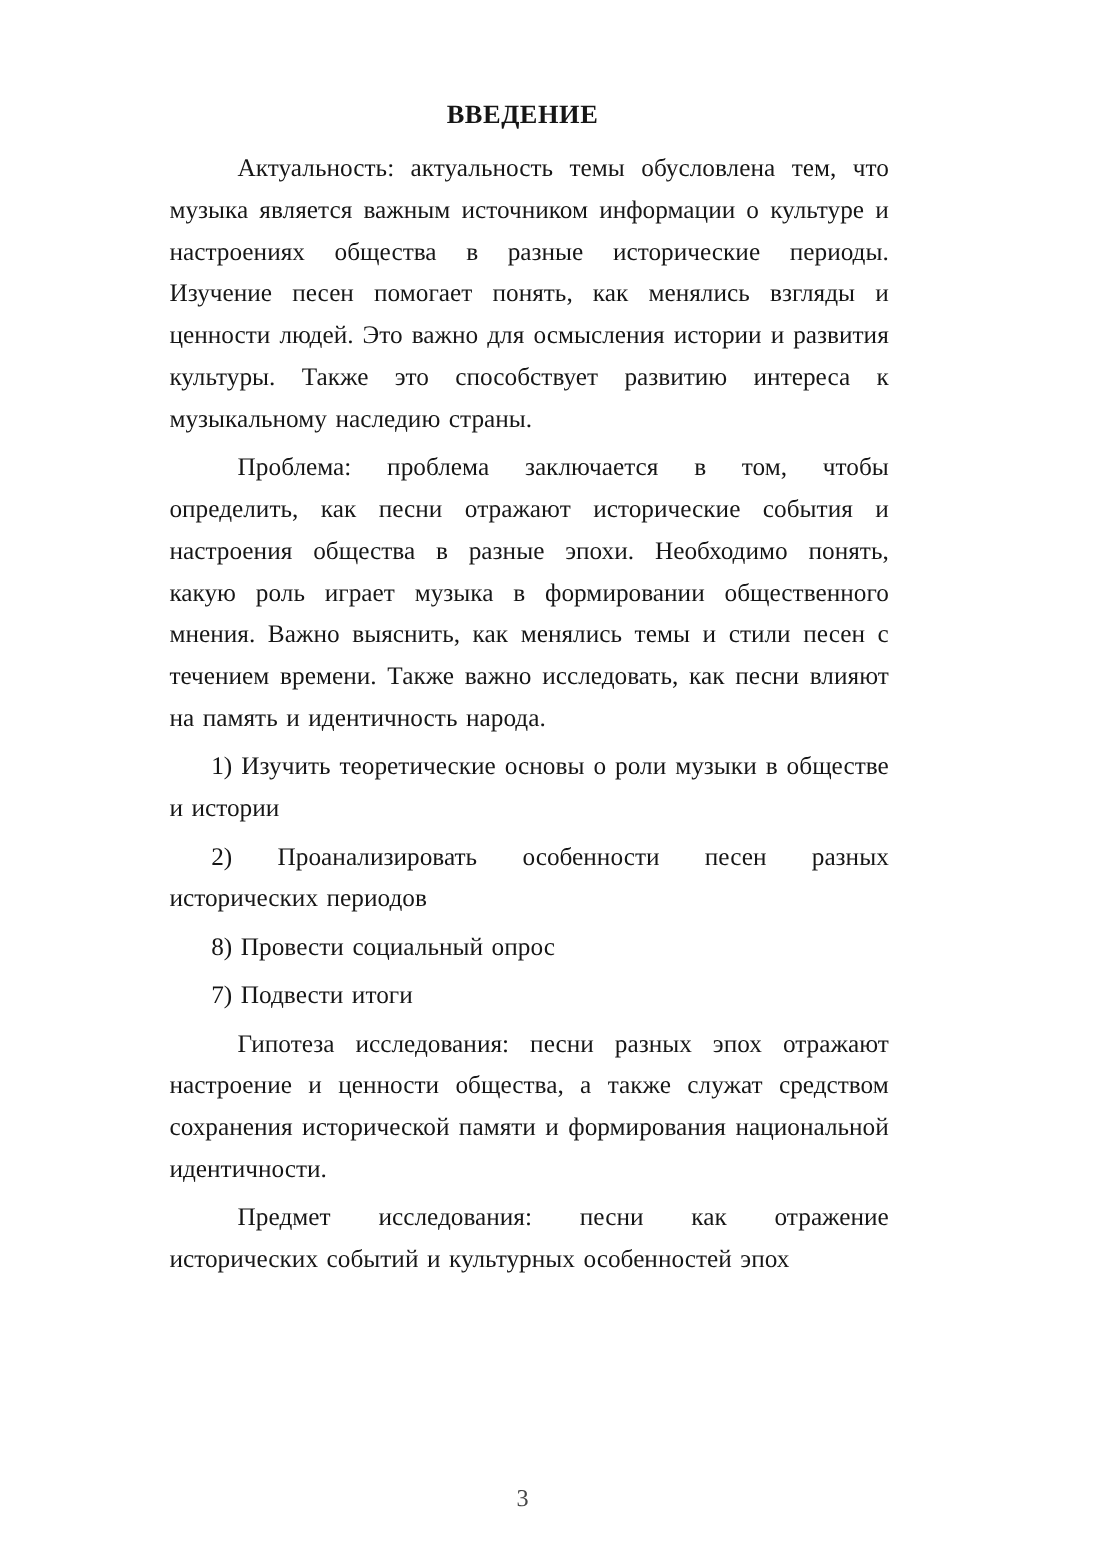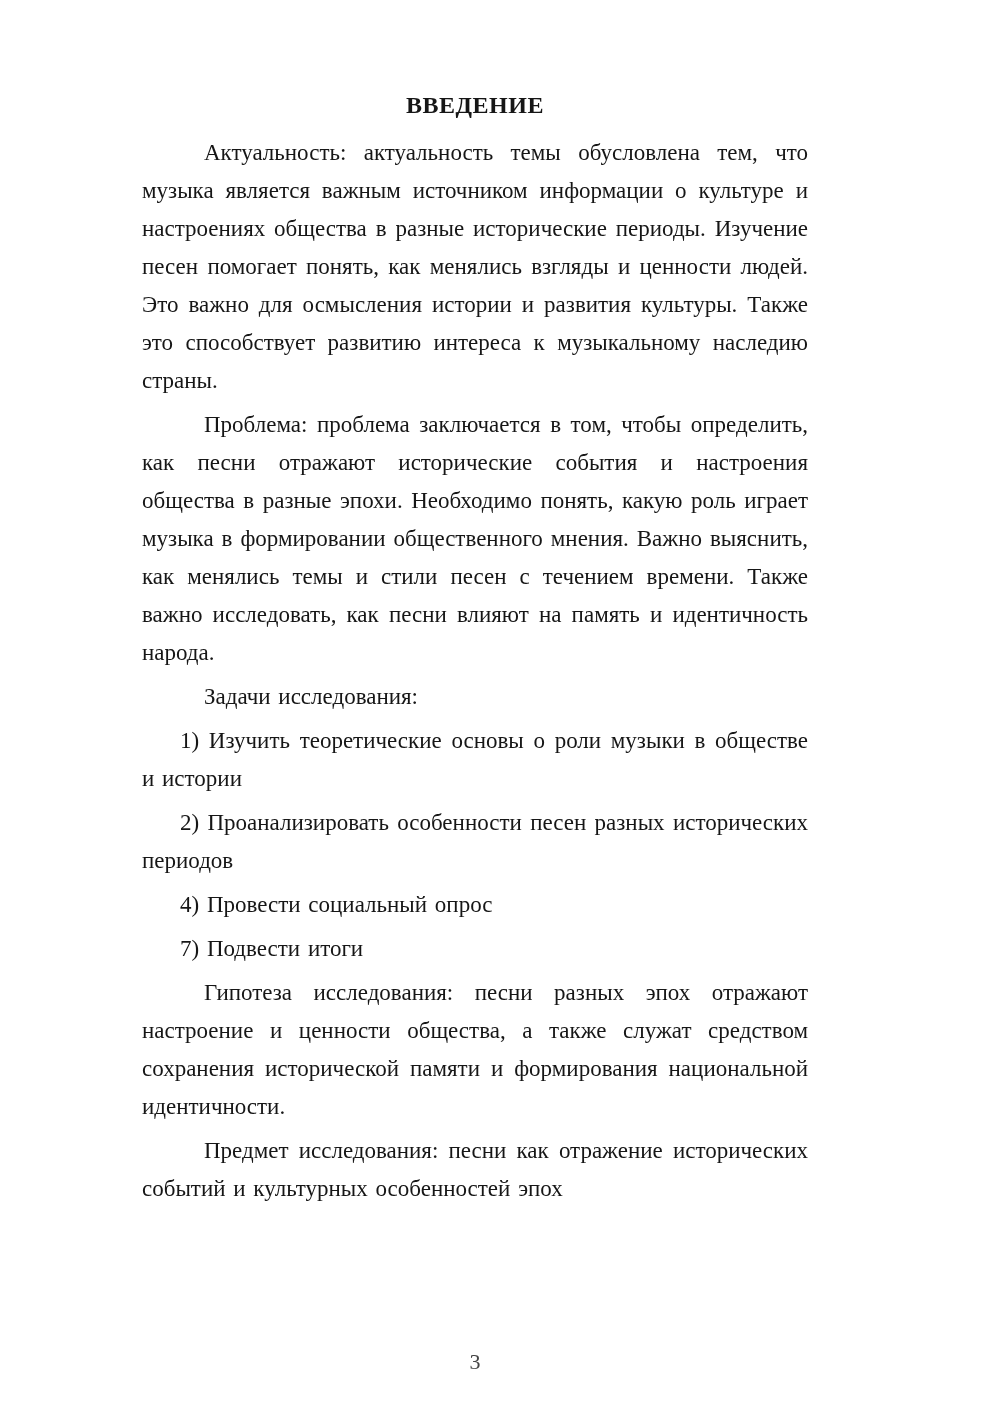--- a/index.html
+++ b/index.html
@@ -26,21 +26,21 @@
     font-size: 24px;
     font-weight: bold;
     line-height: 38px;
     text-align: center;
     margin: 0 0 10px 0;
     letter-spacing: 0.5px;
   }
   .para {
     font-size: 23px;
     line-height: 38px;
-    margin: 0 0 6px 0;
+    margin: 0 0 6px 12px;
     text-align: justify;
     text-indent: 62px;
     word-spacing: 2px;
   }
   .para.task {
     text-indent: 38px;
   }
   .page-number {
     position: absolute;
     bottom: 38px;
@@ -57,28 +57,27 @@
 
 <div class="page">
 
   <h1 class="doc-title">ВВЕДЕНИЕ</h1>
 
   <p class="para">Актуальность: актуальность темы обусловлена тем, что музыка является важным источником информации о культуре и настроениях общества в разные исторические периоды. Изучение песен помогает понять, как менялись взгляды и ценности людей. Это важно для осмысления истории и развития культуры. Также это способствует развитию интереса к музыкальному наследию страны.</p>
 
   <p class="para">Проблема: проблема заключается в том, чтобы определить, как песни отражают исторические события и настроения общества в разные эпохи. Необходимо понять, какую роль играет музыка в формировании общественного мнения. Важно выяснить, как менялись темы и стили песен с течением времени. Также важно исследовать, как песни влияют на память и идентичность народа.</p>
 
 
-  <p class="para">Задачи исследования:</p>
 
   <p class="para task">1) Изучить теоретические основы о роли музыки в обществе и истории</p>
 
   <p class="para task">2) Проанализировать особенности песен разных исторических периодов</p>
 
 
-  <p class="para task">4) Провести социальный опрос</p>
+  <p class="para task">8) Провести социальный опрос</p>
 
   <p class="para task">7) Подвести итоги</p>
 
 
   <p class="para">Гипотеза исследования: песни разных эпох отражают настроение и ценности общества, а также служат средством сохранения исторической памяти и формирования национальной идентичности.</p>
 
   <p class="para">Предмет исследования: песни как отражение исторических событий и культурных особенностей эпох</p>
 
   <div class="page-number">3</div>
 

